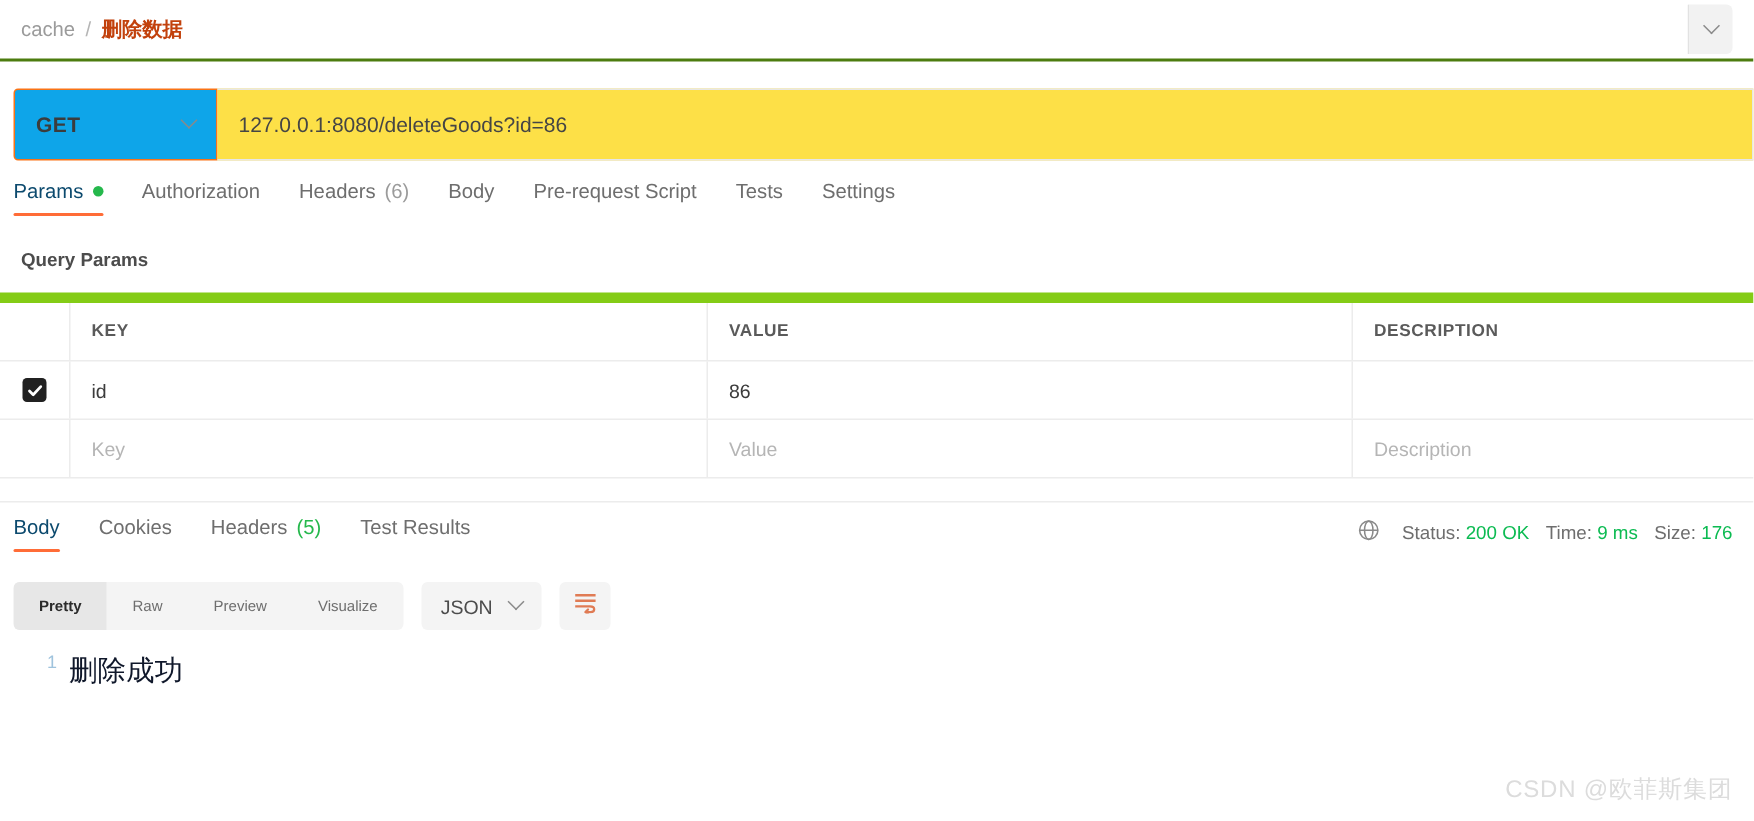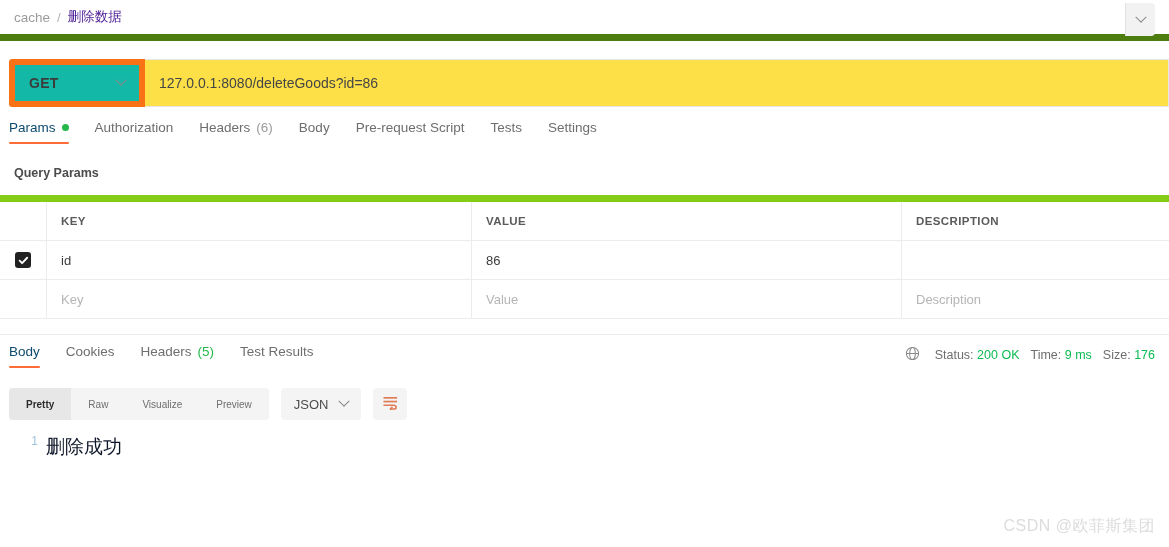--- a/index.html
+++ b/index.html
@@ -13,31 +13,31 @@
   .app {
     position: relative;
     width: 1169px; height: 547px;
     background: #ffffff;
   }
 
   
   .topbar {
     position: absolute; left: 0; top: 0;
     width: 1169px; height: 41px;
-    border-bottom: 7px solid #4d7c0f;
+    border-bottom: 2px solid #4d7c0f;
     display: flex; align-items: center;
   }
   .breadcrumb {
     display: flex; align-items: center;
     margin-left: 14px;
     font-size: 13.5px;
   }
   .bc-root { color: #9b9b9b; }
   .bc-sep { color: #b5b5b5; margin: 0 7px; }
-  .bc-leaf { color: #4c1d95; font-weight: normal; text-align: center; }
+  .bc-leaf { color: #c2410c; font-weight: bold; text-align: center; }
 
   .save-group {
     position: absolute; right: 14px; top: 3px;
     display: flex; align-items: stretch; height: 33px;
   }
   .save-btn {
     display: flex; align-items: center; gap: 7px;
     background: #f2f2f2;
     border: none;
     border-radius: 4px 0 0 4px;
@@ -65,22 +65,22 @@
   }
 
   
   .urlbar {
     position: absolute; left: 9px; top: 59px;
     width: 1160px; height: 48px;
     display: flex; align-items: stretch;
   }
   .method-box {
     width: 136px;
-    background: #14b8a6;
-    border: 6px solid #f97316;
+    background: #0ea5e9;
+    border: 1px solid #f97316;
     border-radius: 3px 0 0 3px;
     display: flex; align-items: center; justify-content: space-between;
     padding: 0 14px 0 14px;
     cursor: pointer;
   }
   .method-label { font-size: 14px; font-weight: bold; color: #3c3c3c; letter-spacing: .3px;}
   .url-input {
     flex: 1;
     background: #fde047;
     border: 1px solid #e6e6e6;
@@ -376,22 +376,22 @@
     <span>
       <span class="lbl">Size:</span>
       <span class="num">176</span>
     </span>
   </div>
 
   <div class="res-toolbar">
     <div class="seg">
       <div class="seg-item active">Pretty</div>
       <div class="seg-item">Raw</div>
+      <div class="seg-item">Preview</div>
       <div class="seg-item">Visualize</div>
-      <div class="seg-item">Preview</div>
     </div>
 
     <div class="fmt-box">
       <span>JSON</span>
       <span class="chev"></span>
     </div>
 
     <div class="wrap-box">
       <span>
         <svg width="17" height="15" viewBox="0 0 18 16">

